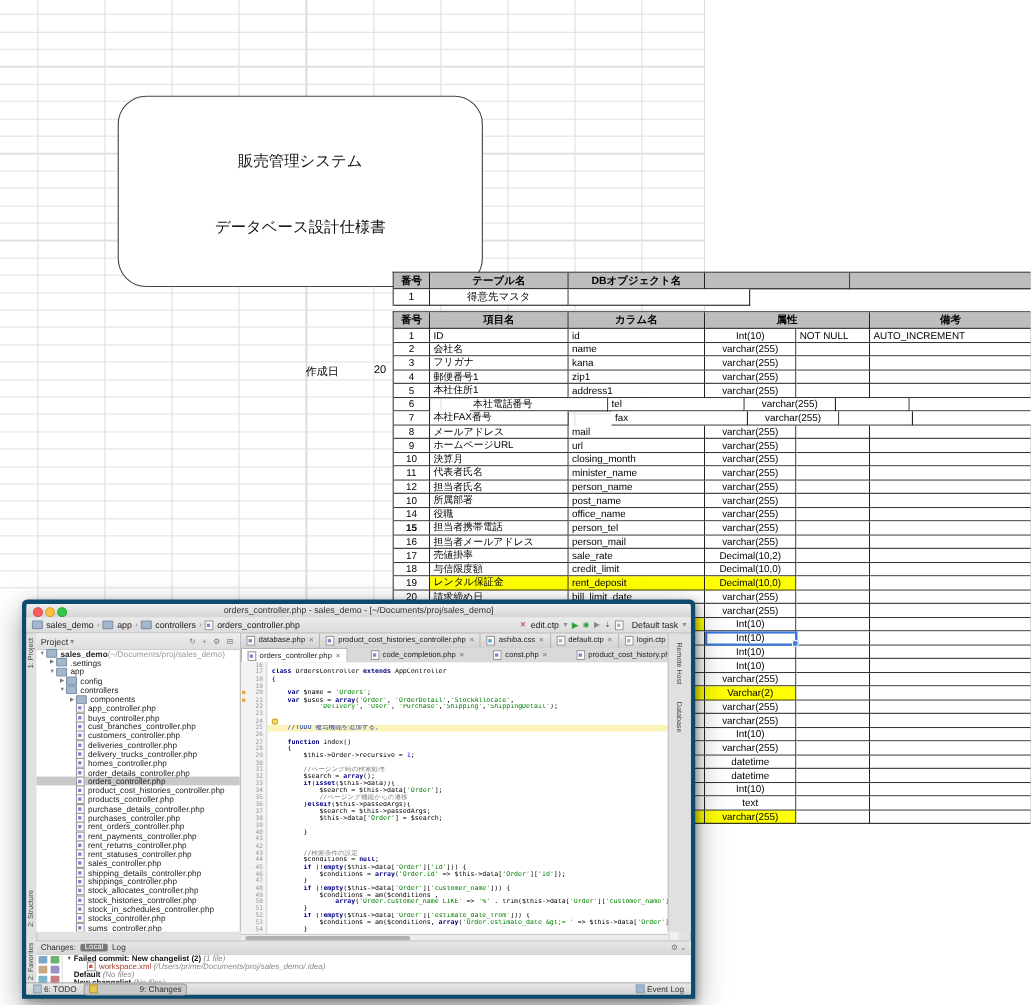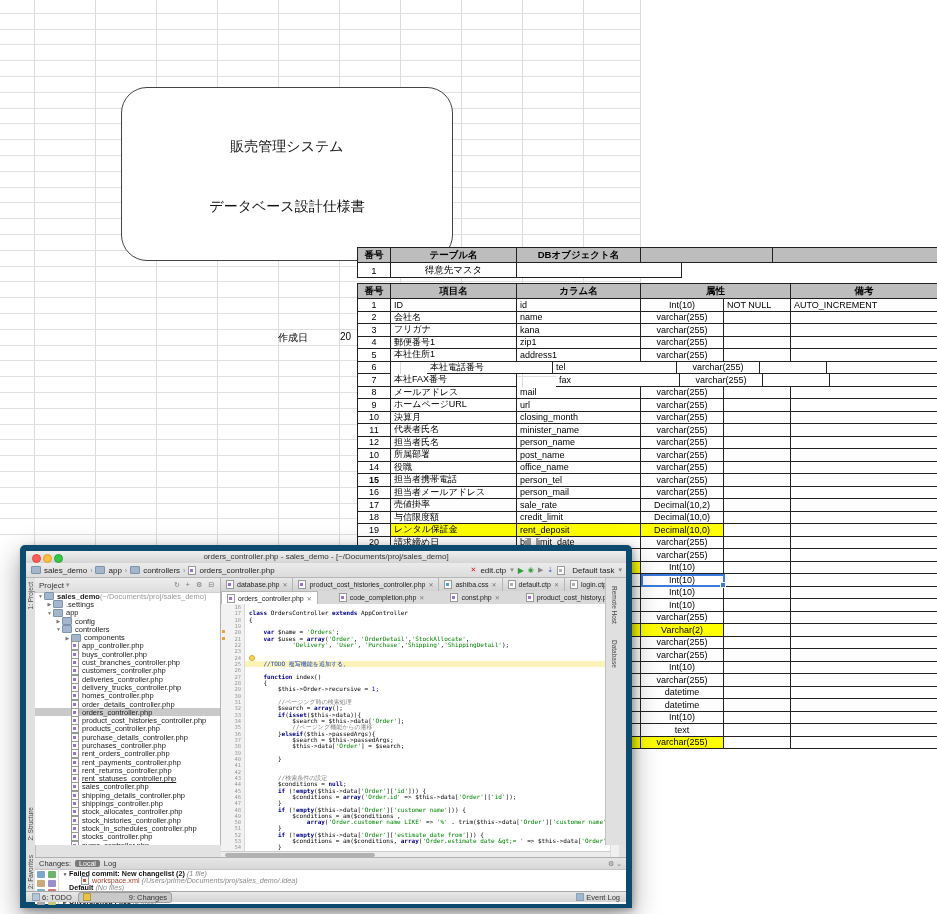--- a/index.html
+++ b/index.html
@@ -4,21 +4,21 @@
 <style>
   html,body{margin:0;padding:0;background:#fff;}
   #canvas{position:relative;width:937px;height:914px;overflow:hidden;background:#fff;
     font-family:"Liberation Sans","DejaVu Sans",sans-serif;}
   
   #grid{position:absolute;left:0;top:0;width:640px;height:545px;z-index:1;
     background-image:
       repeating-linear-gradient(to bottom, transparent 0px, transparent 14.8px, #e0e0e0 14.8px, #e0e0e0 15.8px),
       repeating-linear-gradient(to right, transparent 0px, transparent 60px, #dcdcdc 60px, #dcdcdc 61px);
     background-position:0 -2px,-26px 0;border-right:1px solid #dcdcdc;}
-  #titlebox{position:absolute;left:121px;top:87px;width:330px;height:172px;z-index:2;
+  #titlebox{position:absolute;left:107px;top:87px;width:330px;height:172px;z-index:2;
     background:#fff;border:1.5px solid #444;border-radius:26px;}
   #titlebox .t1{position:absolute;top:50px;left:0;right:0;text-align:center;font-size:14px;color:#111;font-weight:500;}
   #titlebox .t2{position:absolute;top:110px;left:0;right:0;text-align:center;font-size:14px;color:#111;font-weight:500;}
   #created{position:absolute;left:278px;top:331px;z-index:2;font-size:10px;color:#000;}
   #created .v{position:absolute;left:62px;top:0;}
   .xtable{position:absolute;left:357px;z-index:3;border-top:1px solid #222;border-left:1px solid #222;}
   .xrow{display:flex;}
   .xcell{box-sizing:border-box;border-right:1px solid #222;border-bottom:1px solid #222;
     overflow:hidden;white-space:nowrap;display:flex;align-items:center;background:#fff;}
   .xcell.hdr{background:#bdbdbd;font-weight:bold;justify-content:center;font-size:9.5px;}
@@ -27,21 +27,21 @@
   .xcell.yel{background:#ffff00;}
   #meta-table{top:247px;}
   #meta-table .xrow{height:15px;font-size:9.5px;}
   #fields-table{top:283px;}
   #fields-table .hrow{height:15px;}
   #fields-table .drow{height:12.5px;font-size:9px;}
   #sel-overlay{position:absolute;z-index:4;border:2px solid #3a79dd;box-sizing:border-box;}
   #sel-overlay .handle{position:absolute;right:-3px;bottom:-3px;width:4px;height:4px;background:#3a79dd;border:1px solid #fff;}
   
   #ide{position:absolute;left:20px;top:545px;width:612px;height:363px;z-index:10;
-    background:#e2e2e2;border:6px solid #0c4a6e;border-radius:5px 5px 0 0;box-sizing:border-box;
+    background:#e2e2e2;border:4px solid #0c4a6e;border-radius:5px 5px 0 0;box-sizing:border-box;
     box-shadow:0 10px 28px rgba(0,0,0,.38),2px 2px 6px rgba(0,0,0,.25);font-size:8px;color:#222;}
   #ide-titlebar{position:absolute;left:0;top:0;right:0;height:12px;border-radius:4px 4px 0 0;
     background:linear-gradient(#efefef,#d5d5d5);border-bottom:1px solid #aeaeae;}
   .tl{position:absolute;top:2.5px;width:7px;height:7px;border-radius:50%;}
   .tl.r{left:6px;background:#fc5b57;border:.5px solid #d94c44;}
   .tl.y{left:17px;background:#fdbe3f;border:.5px solid #d9a131;}
   .tl.g{left:28px;background:#34c84a;border:.5px solid #2aa33c;}
   #ide-title{position:absolute;left:60px;right:60px;top:1px;text-align:center;font-size:8px;color:#333;
     white-space:nowrap;overflow:hidden;}
   #navbar{position:absolute;left:0;top:12px;right:0;height:15px;background:linear-gradient(#ebebeb,#dcdcdc);
@@ -611,21 +611,21 @@
           <div class="trow" style="padding-left: 29px;">
             <span class="arr"></span>
             <span class="ico php"></span>
             <span>rent_payments_controller.php</span>
           </div>
           <div class="trow" style="padding-left: 29px;">
             <span class="arr"></span>
             <span class="ico php"></span>
             <span>rent_returns_controller.php</span>
           </div>
-          <div class="trow" style="padding-left: 29px; text-decoration: underline;">
+          <div class="trow" style="padding-left: 29px;">
             <span class="arr"></span>
             <span class="ico php"></span>
             <span>rent_statuses_controller.php</span>
           </div>
           <div class="trow" style="padding-left: 29px;">
             <span class="arr"></span>
             <span class="ico php"></span>
             <span>sales_controller.php</span>
           </div>
           <div class="trow" style="padding-left: 29px;">

